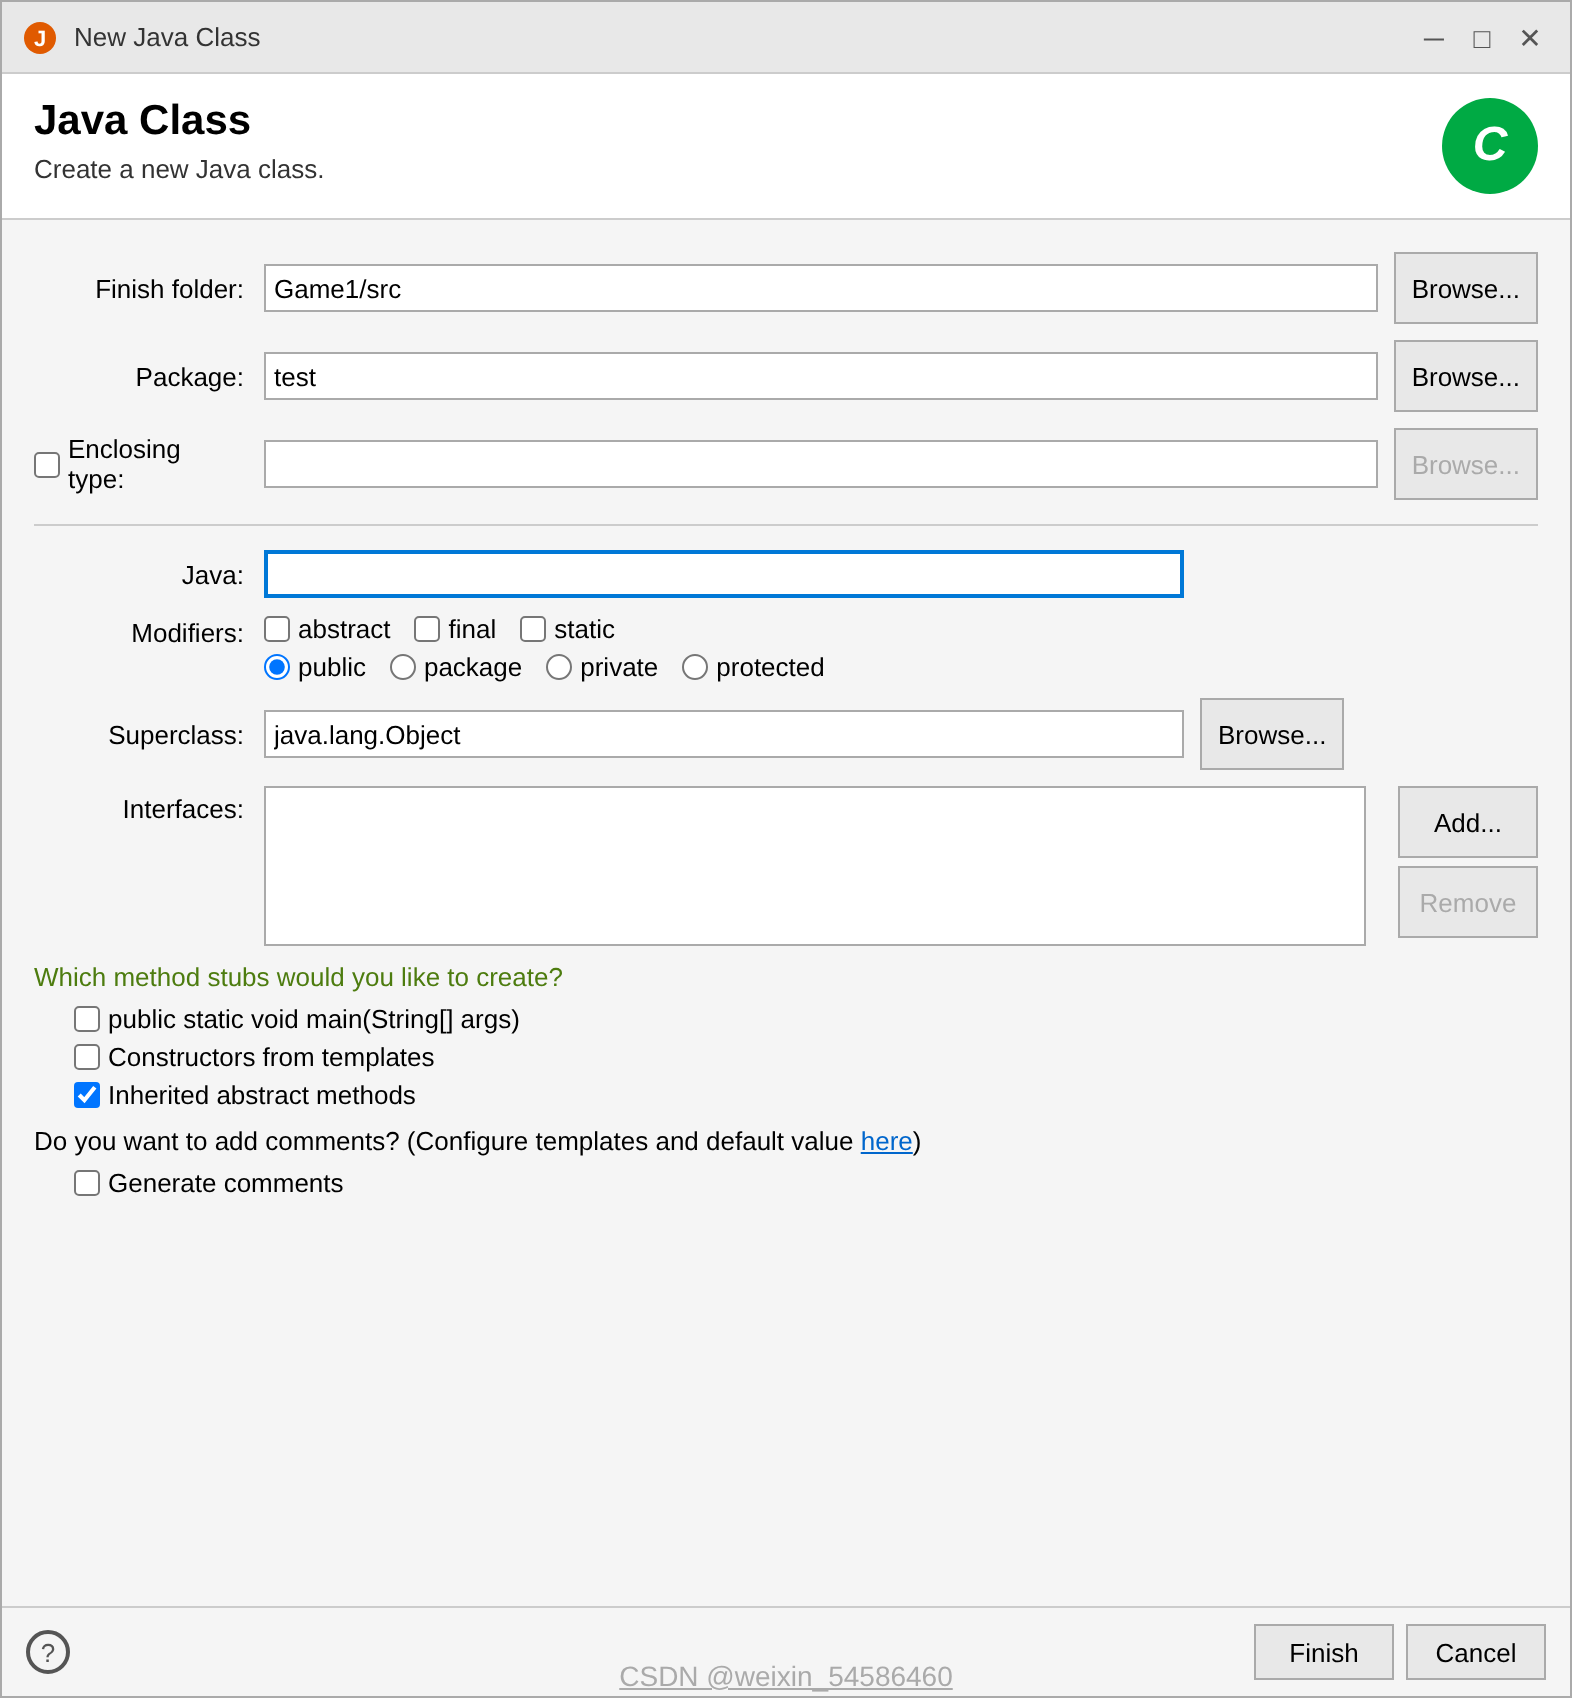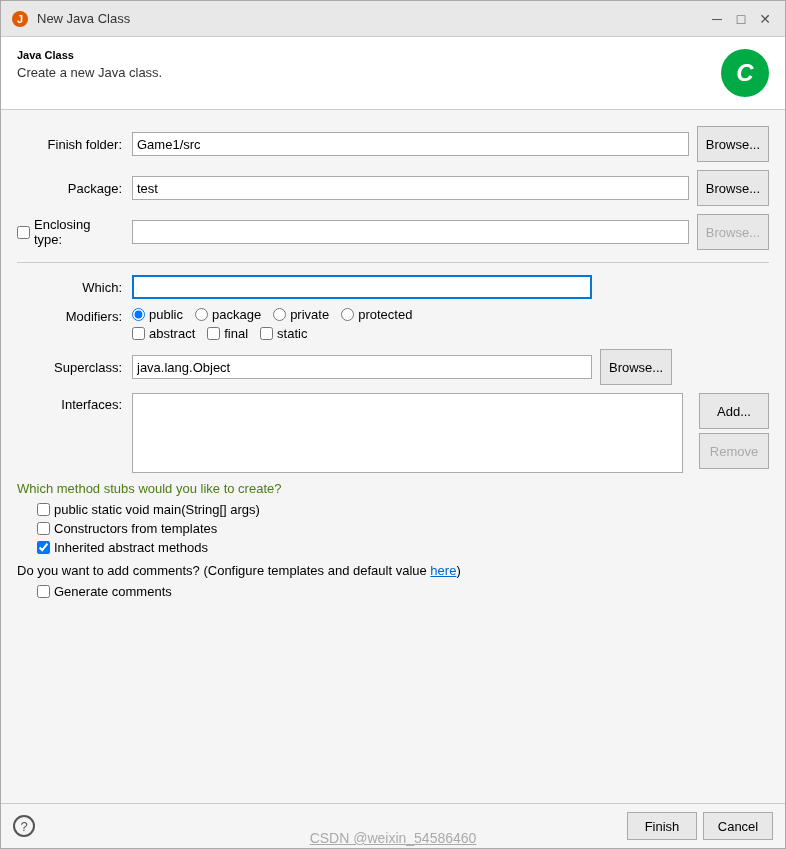--- a/index.html
+++ b/index.html
@@ -62,21 +62,21 @@
     }
     .header-section {
       background: #ffffff;
       border-bottom: 1px solid #ccc;
       padding: 12px 16px;
       display: flex;
       align-items: flex-start;
       justify-content: space-between;
     }
     .header-text h2 {
-      font-size: 11px;
+      font-size: 21px;
       font-weight: bold;
       color: #000;
       margin-bottom: 4px;
     }
     .header-text p {
       font-size: 13px;
       color: #333;
     }
     .header-logo {
       width: 48px;
@@ -329,57 +329,57 @@
         <input type="checkbox" class="checkbox-small" style="">
         <span>Enclosing type:</span>
       </div>
       <input class="form-input" type="text" style="flex: 1 1 0%;" value="">
       <button class="browse-btn" disabled="">Browse...</button>
     </div>
 
     <hr class="separator">
 
     <div class="form-row">
-      <span class="form-label">Which:</span>
+      <span class="form-label">Java:</span>
       <input class="form-input-name" type="text" style="flex: 1 1 0%; max-width: 460px;">
     </div>
 
     <div class="form-row" style="align-items: flex-start;">
       <span class="form-label" style="padding-top:2px;">Modifiers:</span>
       <div class="modifiers-section">
         <div class="modifiers-row">
+          <label class="checkbox-option">
+            <input type="checkbox" style="">
+            <span>abstract</span>
+          </label>
+          <label class="checkbox-option">
+            <input type="checkbox" style="">
+            <span>final</span>
+          </label>
+          <label class="checkbox-option">
+            <input type="checkbox" style="">
+            <span>static</span>
+          </label>
+        </div>
+        <div class="modifiers-row">
           <label class="radio-option">
             <input type="radio" name="modifier" value="public" checked="" style="">
             <span>public</span>
           </label>
           <label class="radio-option">
             <input type="radio" name="modifier" value="package" style="">
             <span>package</span>
           </label>
           <label class="radio-option">
             <input type="radio" name="modifier" value="private" style="">
             <span>private</span>
           </label>
           <label class="radio-option">
             <input type="radio" name="modifier" value="protected" style="">
             <span>protected</span>
-          </label>
-        </div>
-        <div class="modifiers-row">
-          <label class="checkbox-option">
-            <input type="checkbox" style="">
-            <span>abstract</span>
-          </label>
-          <label class="checkbox-option">
-            <input type="checkbox" style="">
-            <span>final</span>
-          </label>
-          <label class="checkbox-option">
-            <input type="checkbox" style="">
-            <span>static</span>
           </label>
         </div>
       </div>
     </div>
 
     <div class="form-row">
       <span class="form-label">Superclass:</span>
       <input class="form-input" type="text" style="flex: 1 1 0%; max-width: 460px;" value="java.lang.Object">
       <button class="browse-btn">Browse...</button>
     </div>

